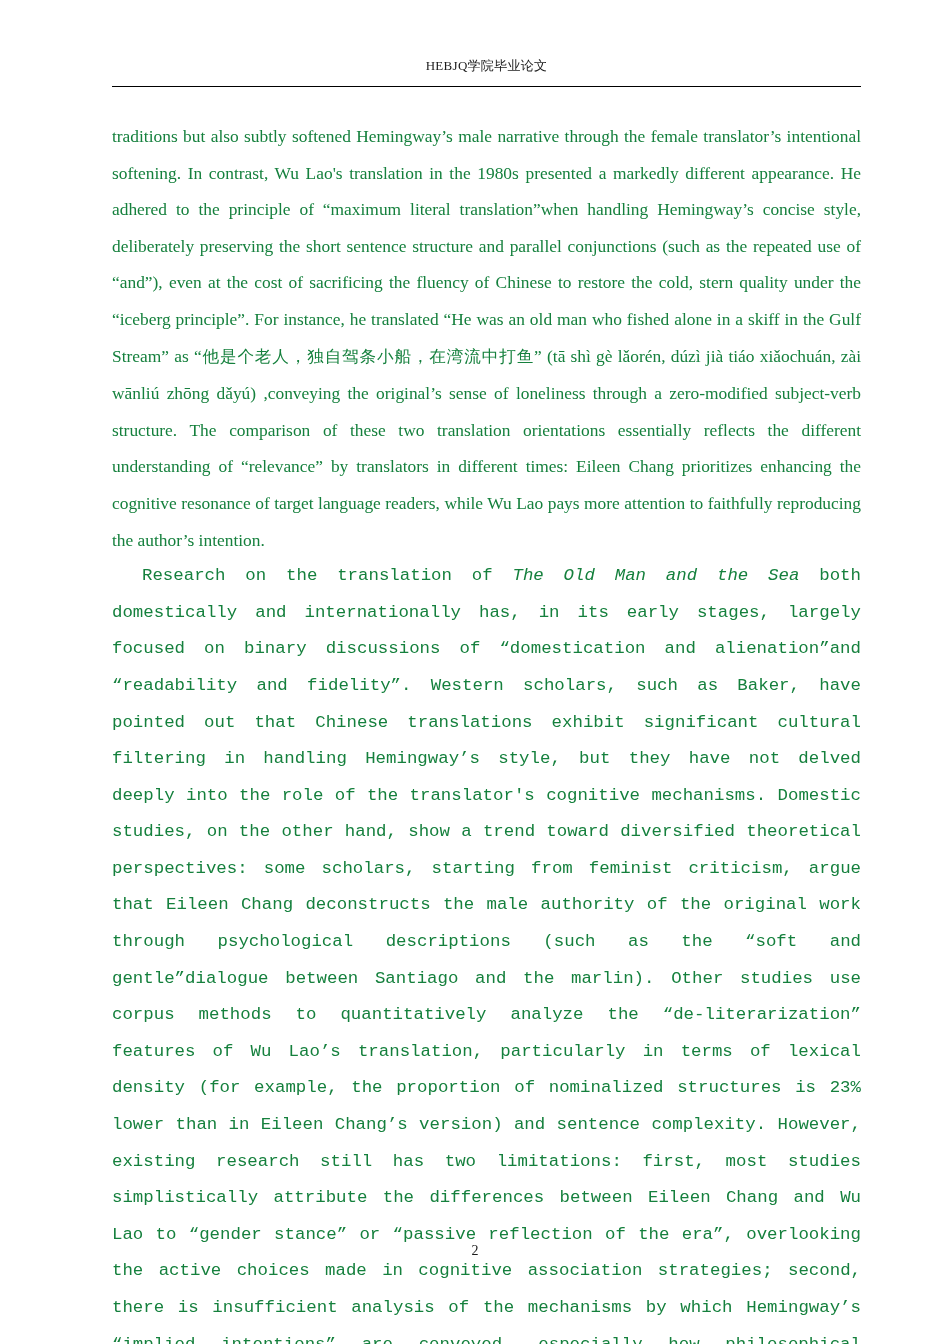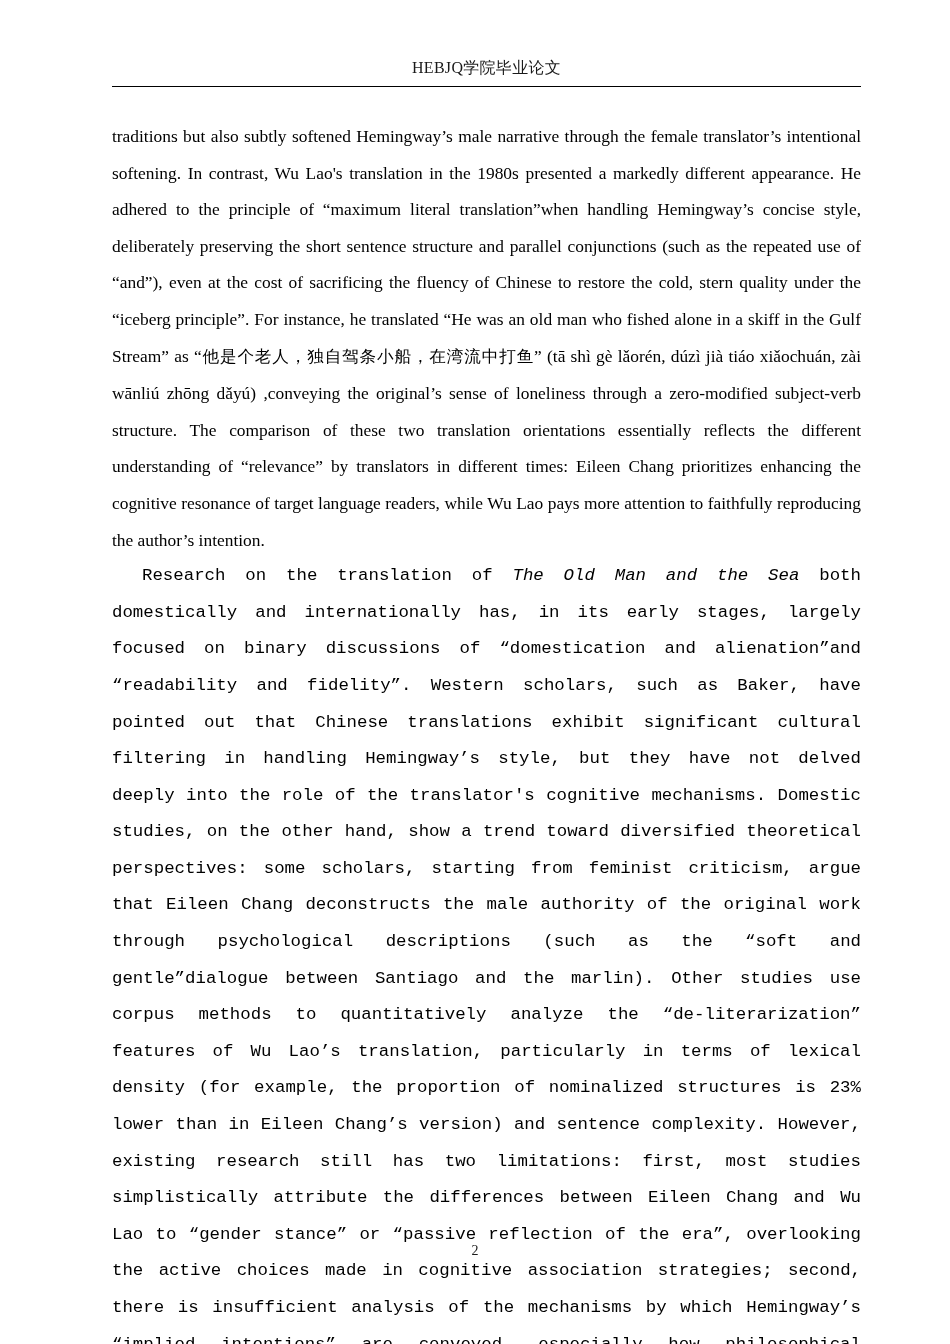--- a/index.html
+++ b/index.html
@@ -22,21 +22,21 @@
   
   .page-header {
     position: absolute;
     left: 112px;
     top: 58px;
     width: 749px;
     text-align: center;
   }
   .page-header .header-title {
     font-family: "Liberation Serif", "DejaVu Serif", serif;
-    font-size: 16px;
+    font-size: 13px;
     letter-spacing: 0.3px;
     color: #1a1a1a;
     line-height: 1.2;
     display: block;
   }
   .header-rule {
     position: absolute;
     left: 112px;
     top: 86px;
     width: 749px;
@@ -49,21 +49,21 @@
     left: 112px;
     top: 118px;
     width: 749px;
   }
   .content p {
     margin: 0;
     font-size: 17.4px;
     line-height: 36.6px;
     text-align: justify;
     text-justify: inter-word;
-    color: #000000;
+    color: #15803d;
     
   }
   .content p.para-indent {
     text-indent: 30px;
     font-family: Liberation Mono, monospace;
   }
   .content p.justify-all {
     text-align-last: justify;
   }
   .content p.justify-last-left {

